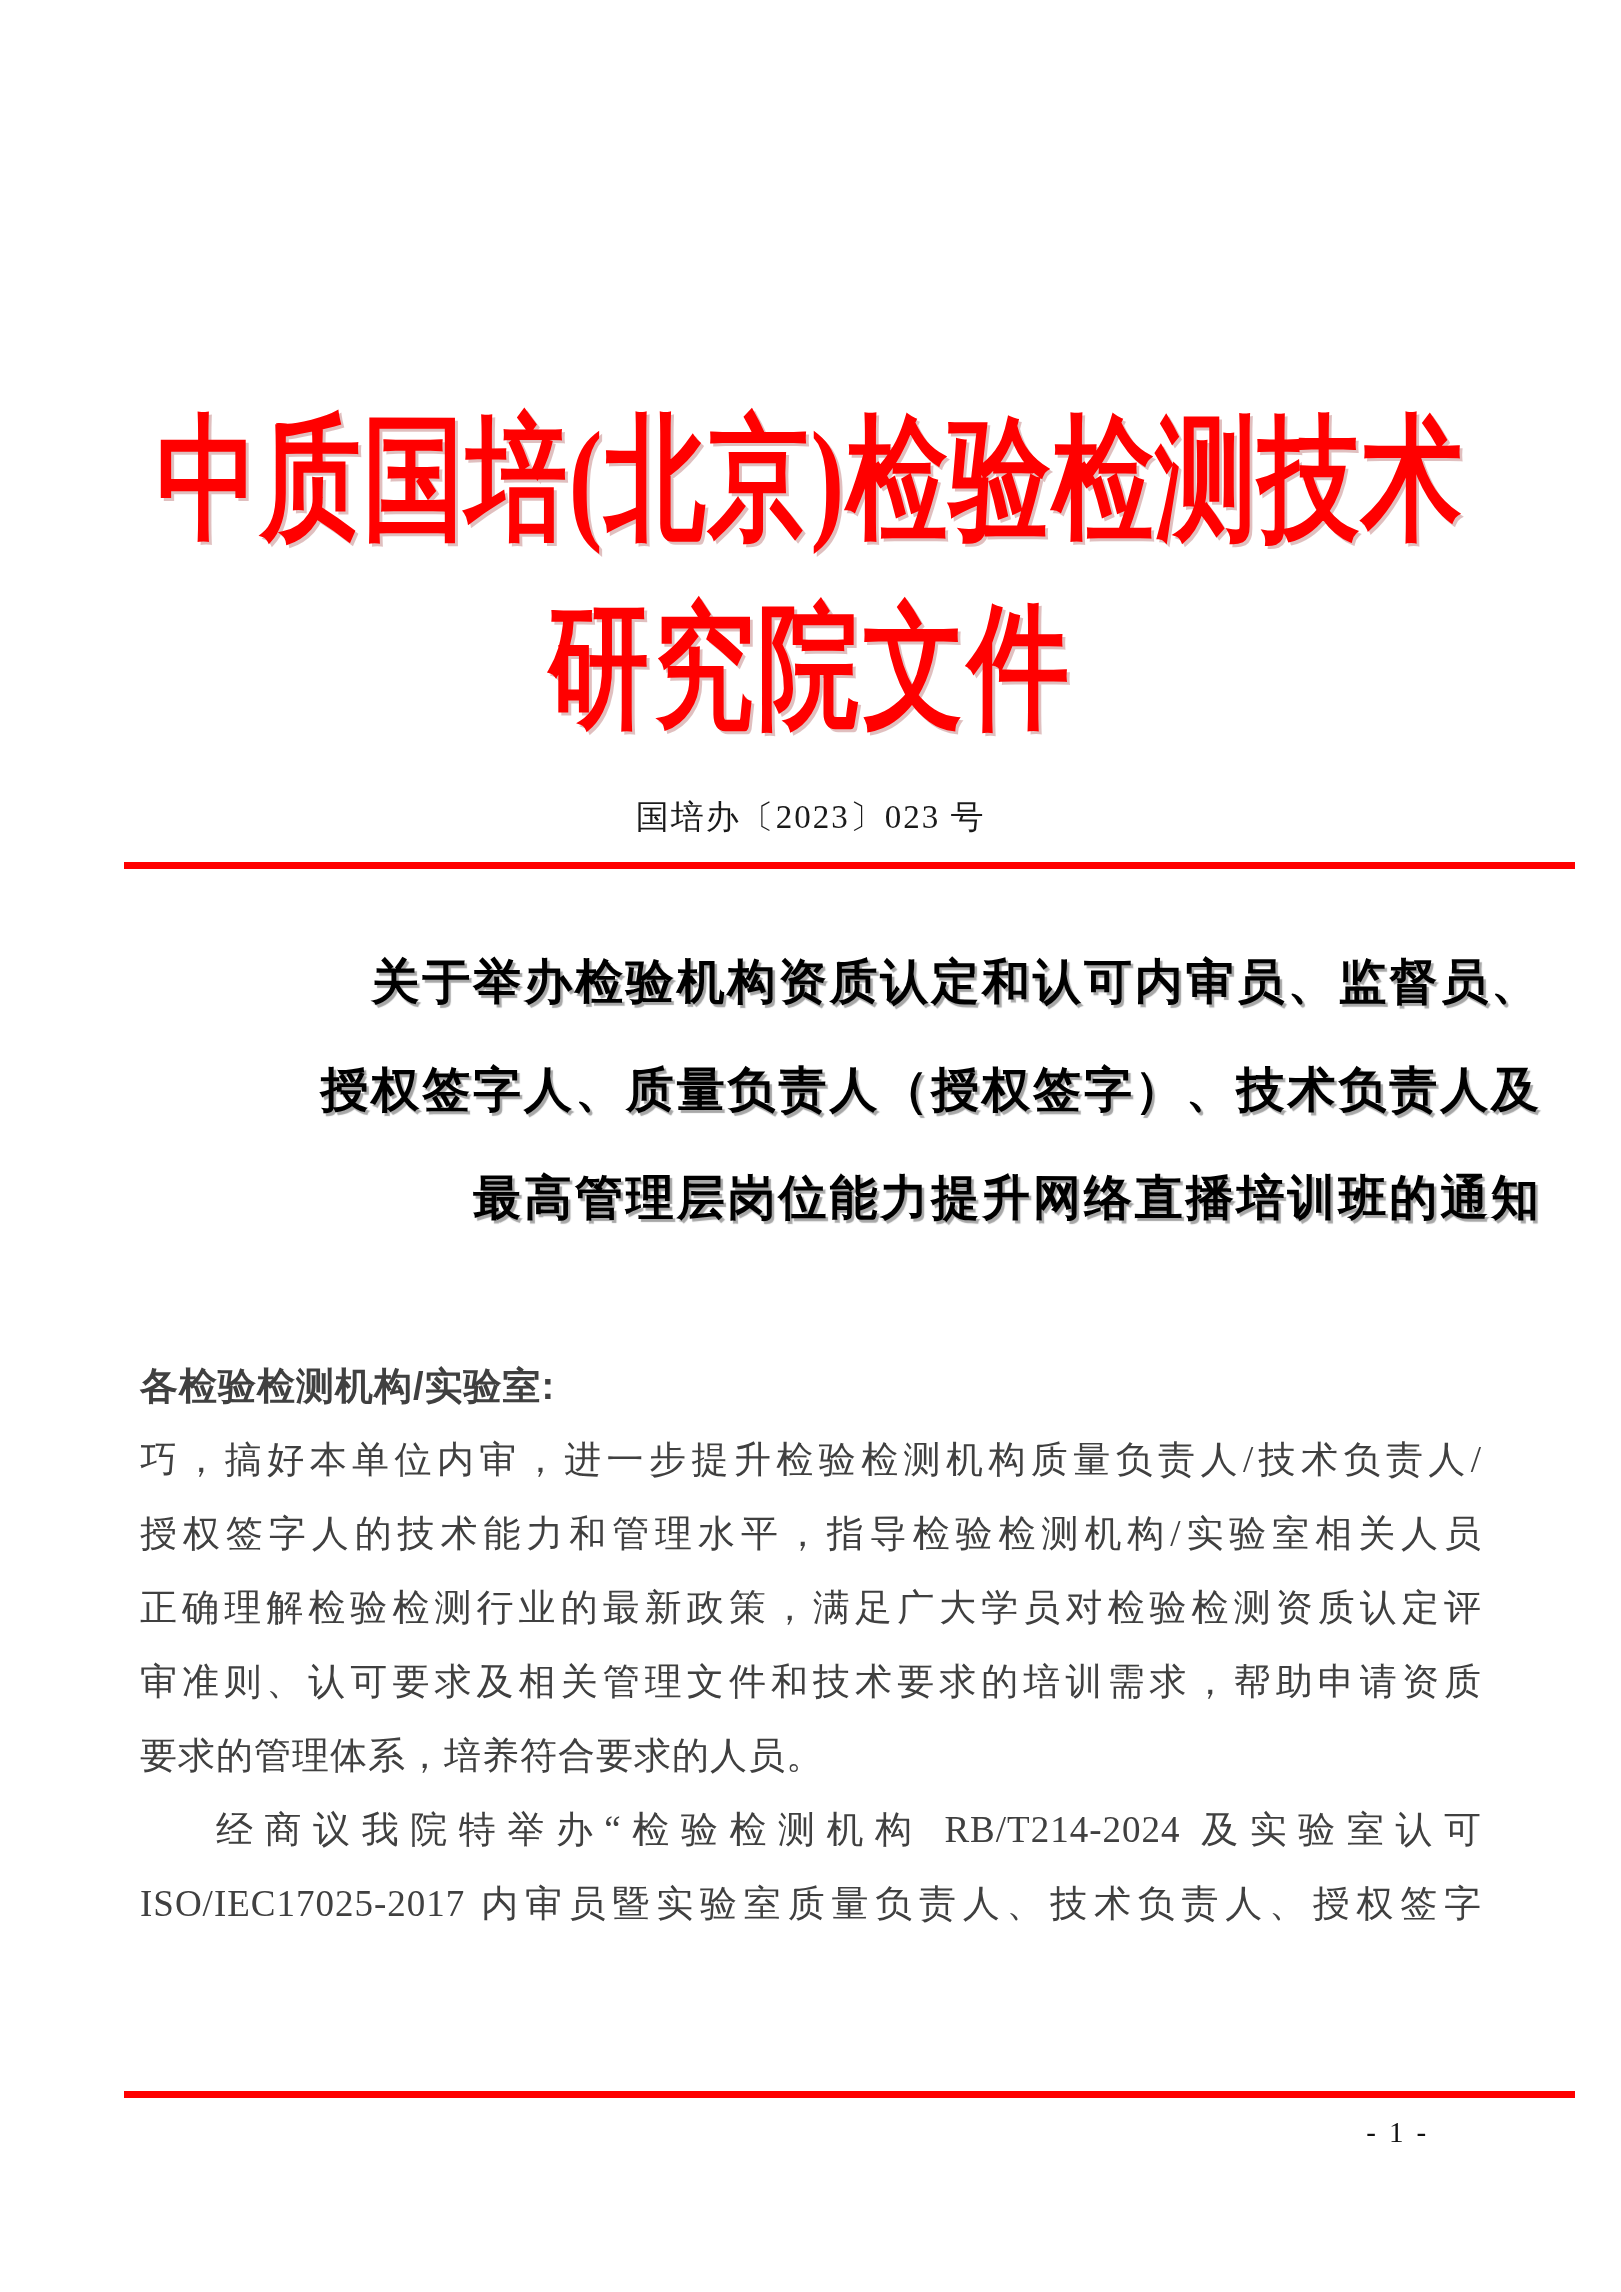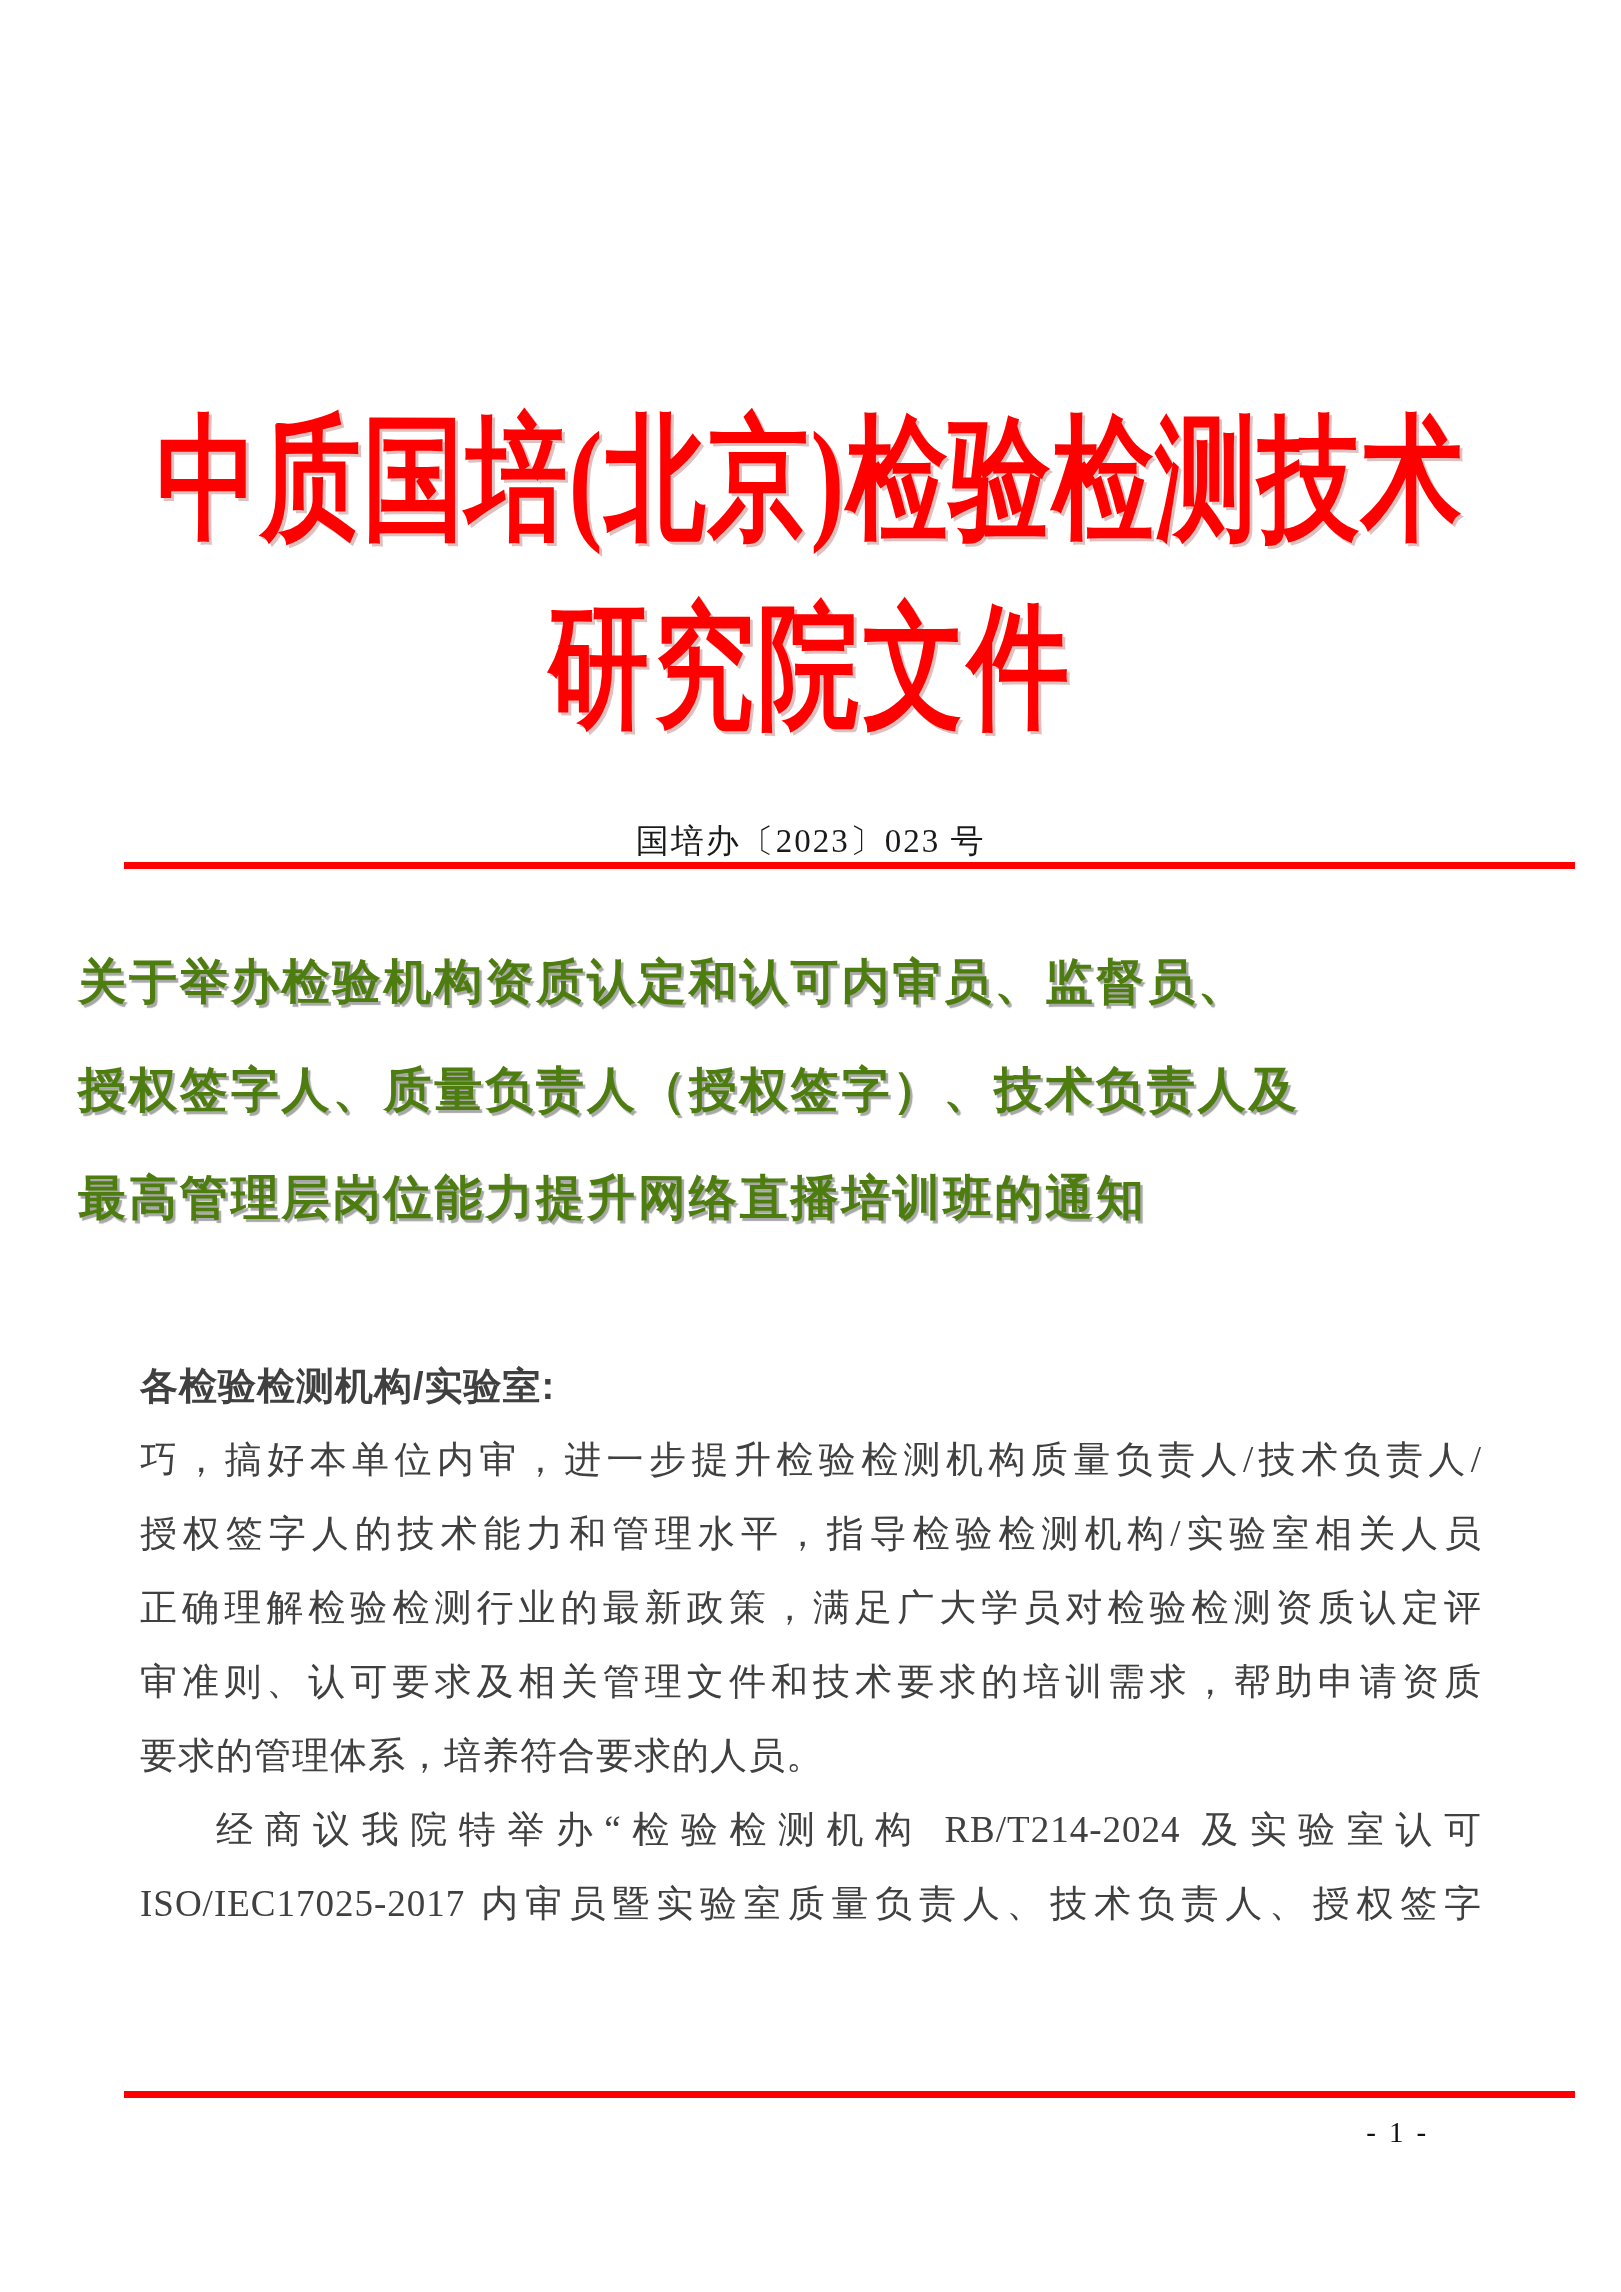--- a/index.html
+++ b/index.html
@@ -30,21 +30,21 @@
     transform-origin: top center;
     letter-spacing: 2px;
     white-space: nowrap;
     text-shadow: 2.9px 2.9px 0 rgba(130, 0, 0, 0.25);
   }
   .lh-line1 { top: 412px; }
   .lh-line2 { top: 600px; letter-spacing: 3.9px; }
 
   .doc-number {
     position: absolute;
-    top: 820px;
+    top: 796px;
     left: 0;
     width: 100%;
     text-align: center;
     color: #1a1a1a;
     font-size: 33px;
     line-height: 43px;
     letter-spacing: 2px;
   }
 
   .red-rule {
@@ -58,24 +58,24 @@
   .rule-footer { top: 2091px; }
 
   
   .subject {
     position: absolute;
     top: 928px;
     left: 78px;
     width: 1464px;
   }
   .subject-line {
-    text-align: left;
+    text-align: right;
     font-size: 48px;
     font-weight: bold;
-    color: #4d7c0f;
+    color: #000000;
     line-height: 108px;
     letter-spacing: 2.9px;
     white-space: nowrap;
     text-shadow: 2.5px 2.5px 1px rgba(60, 60, 60, 0.45);
   }
 
   
   .body-block {
     position: absolute;
     top: 1349px;

